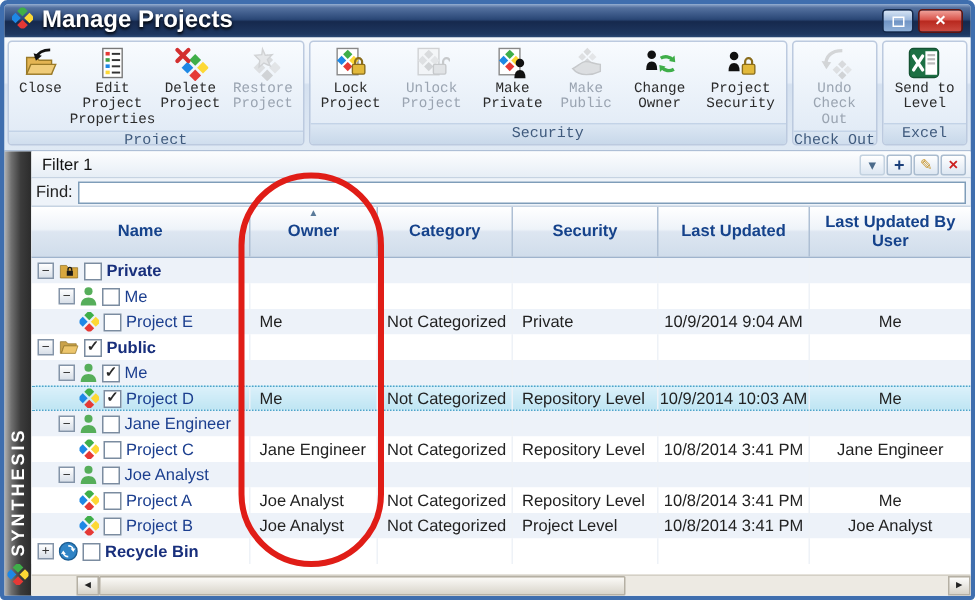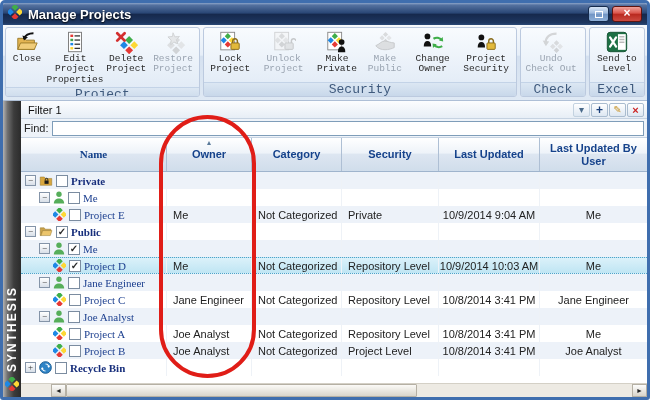--- a/index.html
+++ b/index.html
@@ -4,41 +4,41 @@
 <style>
   html,body{margin:0;padding:0;width:650px;height:400px;overflow:hidden;
     font-family:"Liberation Sans",sans-serif;background:#fff;}
   *{box-sizing:border-box;}
   .window{position:absolute;inset:0;border:3px solid #3f6eae;border-radius:5px 5px 3px 3px;
     background:#dfe9f4;display:flex;flex-direction:column;}
   
   .titlebar{height:22px;flex:0 0 22px;display:flex;align-items:center;gap:6px;padding:0 5px;
     background:linear-gradient(#8aa3c8 0%,#54719f 10%,#2a4776 45%,#16294d 52%,#1e3760 90%,#2b4a77 100%);
     border-radius:2px 2px 0 0;}
-  .title-text{color:#fff;font-weight:bold;font-size:13px;text-shadow:0 1px 2px #000;}
+  .title-text{color:#fff;font-weight:bold;font-size:16px;text-shadow:0 1px 2px #000;}
   .win-controls{margin-left:auto;display:flex;gap:3px;align-items:center;}
   .btn-restore{width:21px;height:16px;border:1px solid #142a4c;border-radius:3px;
     background:linear-gradient(#d7e5f5,#9db9dd 45%,#7094c4 50%,#8fb0d8);display:flex;align-items:center;justify-content:center;}
   .restore-glyph{width:8px;height:7px;border:1px solid #fff;background:transparent;}
   .btn-close{width:30px;height:16px;border:1px solid #5e1410;border-radius:3px;
     background:linear-gradient(#f0a29a,#d9534a 45%,#b8281e 50%,#cc4a40);
     color:#fff;font-weight:bold;font-size:12px;line-height:13px;text-align:center;}
   
   .ribbon{height:76px;flex:0 0 76px;display:flex;gap:3px;align-items:stretch;padding:2px 2px 3px 2px;
     background:linear-gradient(#f6f9fc,#e6eef8 40%,#d5e1f0 42%,#dfe9f4);border-bottom:1px solid #aebfd6;}
   .rib-group{border:1px solid #bccadf;border-radius:3px;display:flex;flex-direction:column;overflow:hidden;
     background:linear-gradient(#f8fbfe,#eaf1f9 55%,#dfe9f5);font-family:Liberation Mono, monospace;}
   .rib-buttons{flex:1;display:flex;align-items:flex-start;padding:1px 2px;gap:1px;}
   .rib-btn{min-width:38px;max-width:56px;display:flex;flex-direction:column;align-items:center;
     text-align:center;padding:1px 1px;border-radius:2px;color:#2b2b2b;}
   .rib-btn .rib-ic svg{width:24px;height:24px;display:block;}
   .rib-btn-label{font-size:9.5px;line-height:1.1;}
   .rib-btn.disabled{color:#9aa4b1;}
   .rib-btn.disabled .rib-ic{filter:grayscale(1) opacity(.5);}
-  .rib-label{height:14px;line-height:14px;text-align:center;font-size:13px;color:#3f5a7d;
+  .rib-label{height:14px;line-height:14px;text-align:center;font-size:10px;color:#3f5a7d;
     background:linear-gradient(#dce7f3,#c8d8ea);border-top:1px solid #c3d3e7;}
   
   .body-row{flex:1;display:flex;min-height:0;}
   .strip{flex:0 0 18px;background:linear-gradient(to right,#b2b2b2,#707070 25%,#3c3c3c 60%,#2b2b2b);
     display:flex;flex-direction:column;align-items:center;justify-content:flex-end;padding-bottom:2px;gap:5px;}
   .strip-text{writing-mode:vertical-rl;transform:rotate(180deg);color:#fff;font-weight:bold;
     font-size:12px;letter-spacing:2px;}
   .content{flex:1;display:flex;flex-direction:column;min-width:0;background:#fff;}
   
   .filter-bar{height:18px;flex:0 0 18px;display:flex;align-items:center;padding:0 3px;font-size:11px;
@@ -65,21 +65,21 @@
   .grid-rows{flex:1;overflow:hidden;}
   .grid-row{display:flex;height:17px;font-size:11px;background:#fff;}
   .grid-row.alt{background:#edf2f9;}
   .grid-row.selected{background:linear-gradient(#dbf1fa,#bfe5f3);
     border-top:1px dotted #4fa3c9;border-bottom:1px dotted #4fa3c9;}
   .cell{display:flex;align-items:center;border-right:1px solid #eef2f7;overflow:hidden;
     white-space:nowrap;color:#222;}
   .cell.left{padding-left:6px;}
   .cell.center{justify-content:center;}
   .name-cell{gap:3px;}
-  .w0{width:146px;flex:0 0 146px;font-family:Liberation Serif, serif;}
+  .w0{width:146px;flex:0 0 146px;}
   .w1{width:85px;flex:0 0 85px;}
   .w2{width:90px;flex:0 0 90px;}
   .w3{width:97px;flex:0 0 97px;}
   .w4{width:101px;flex:0 0 101px;}
   .w5{flex:1;border-right:none;}
   .expander{width:11px;height:11px;flex:0 0 11px;border:1px solid #8494a8;color:#333;
     background:linear-gradient(#fff,#d8dfe8);font-size:9px;line-height:9px;text-align:center;}
   .cb{width:12px;height:12px;flex:0 0 12px;border:1px solid #7b8ca0;background:#fff;color:#2a2a2a;
     font-size:10px;line-height:10px;text-align:center;font-weight:bold;}
   .tree-ic svg{display:block;}

